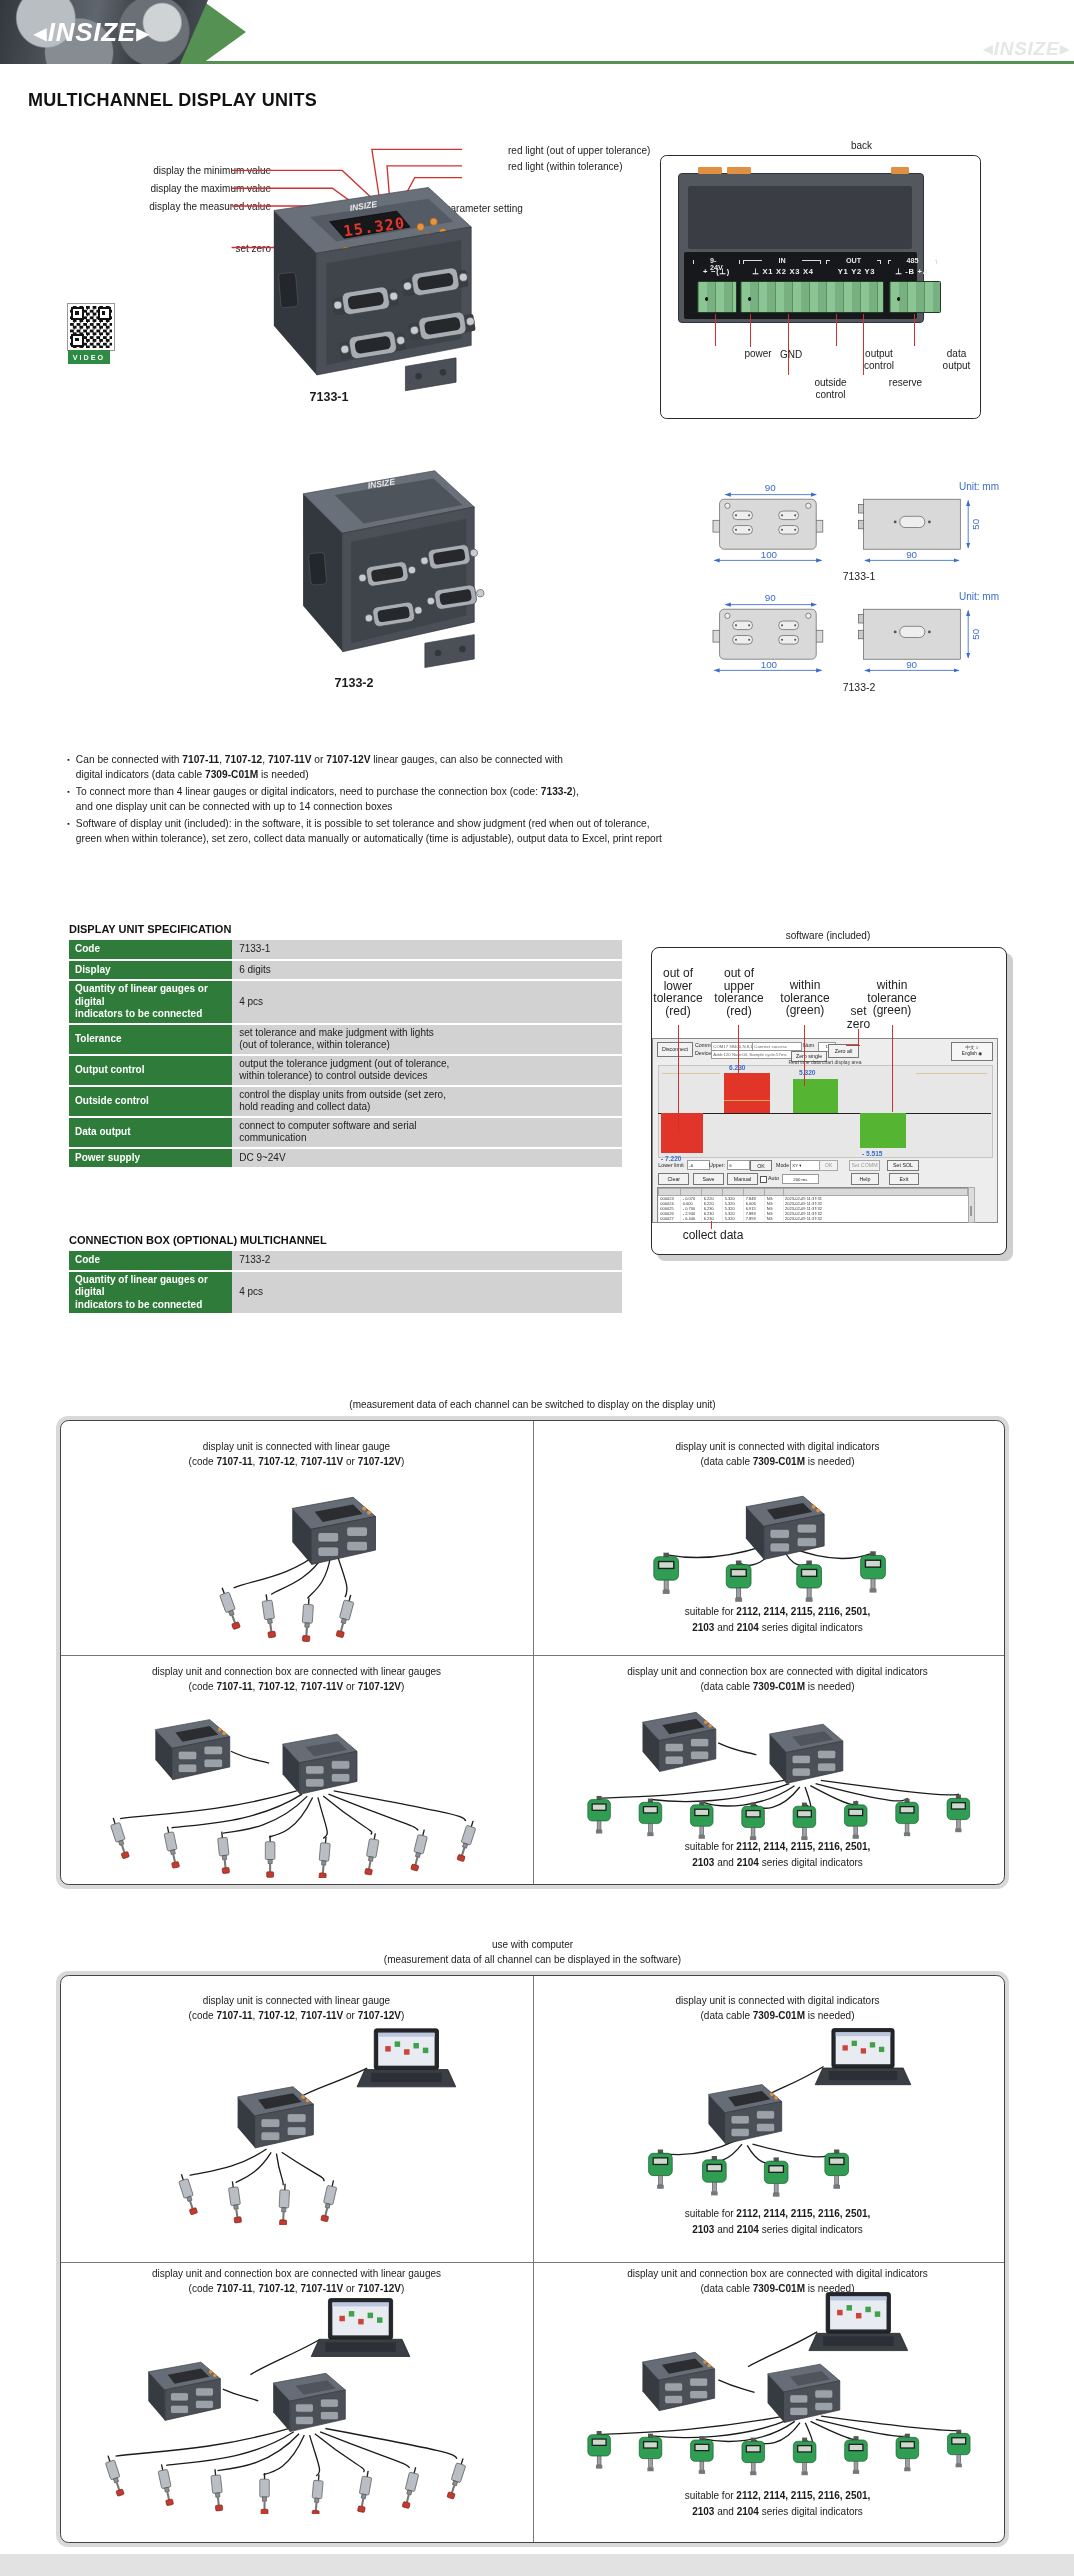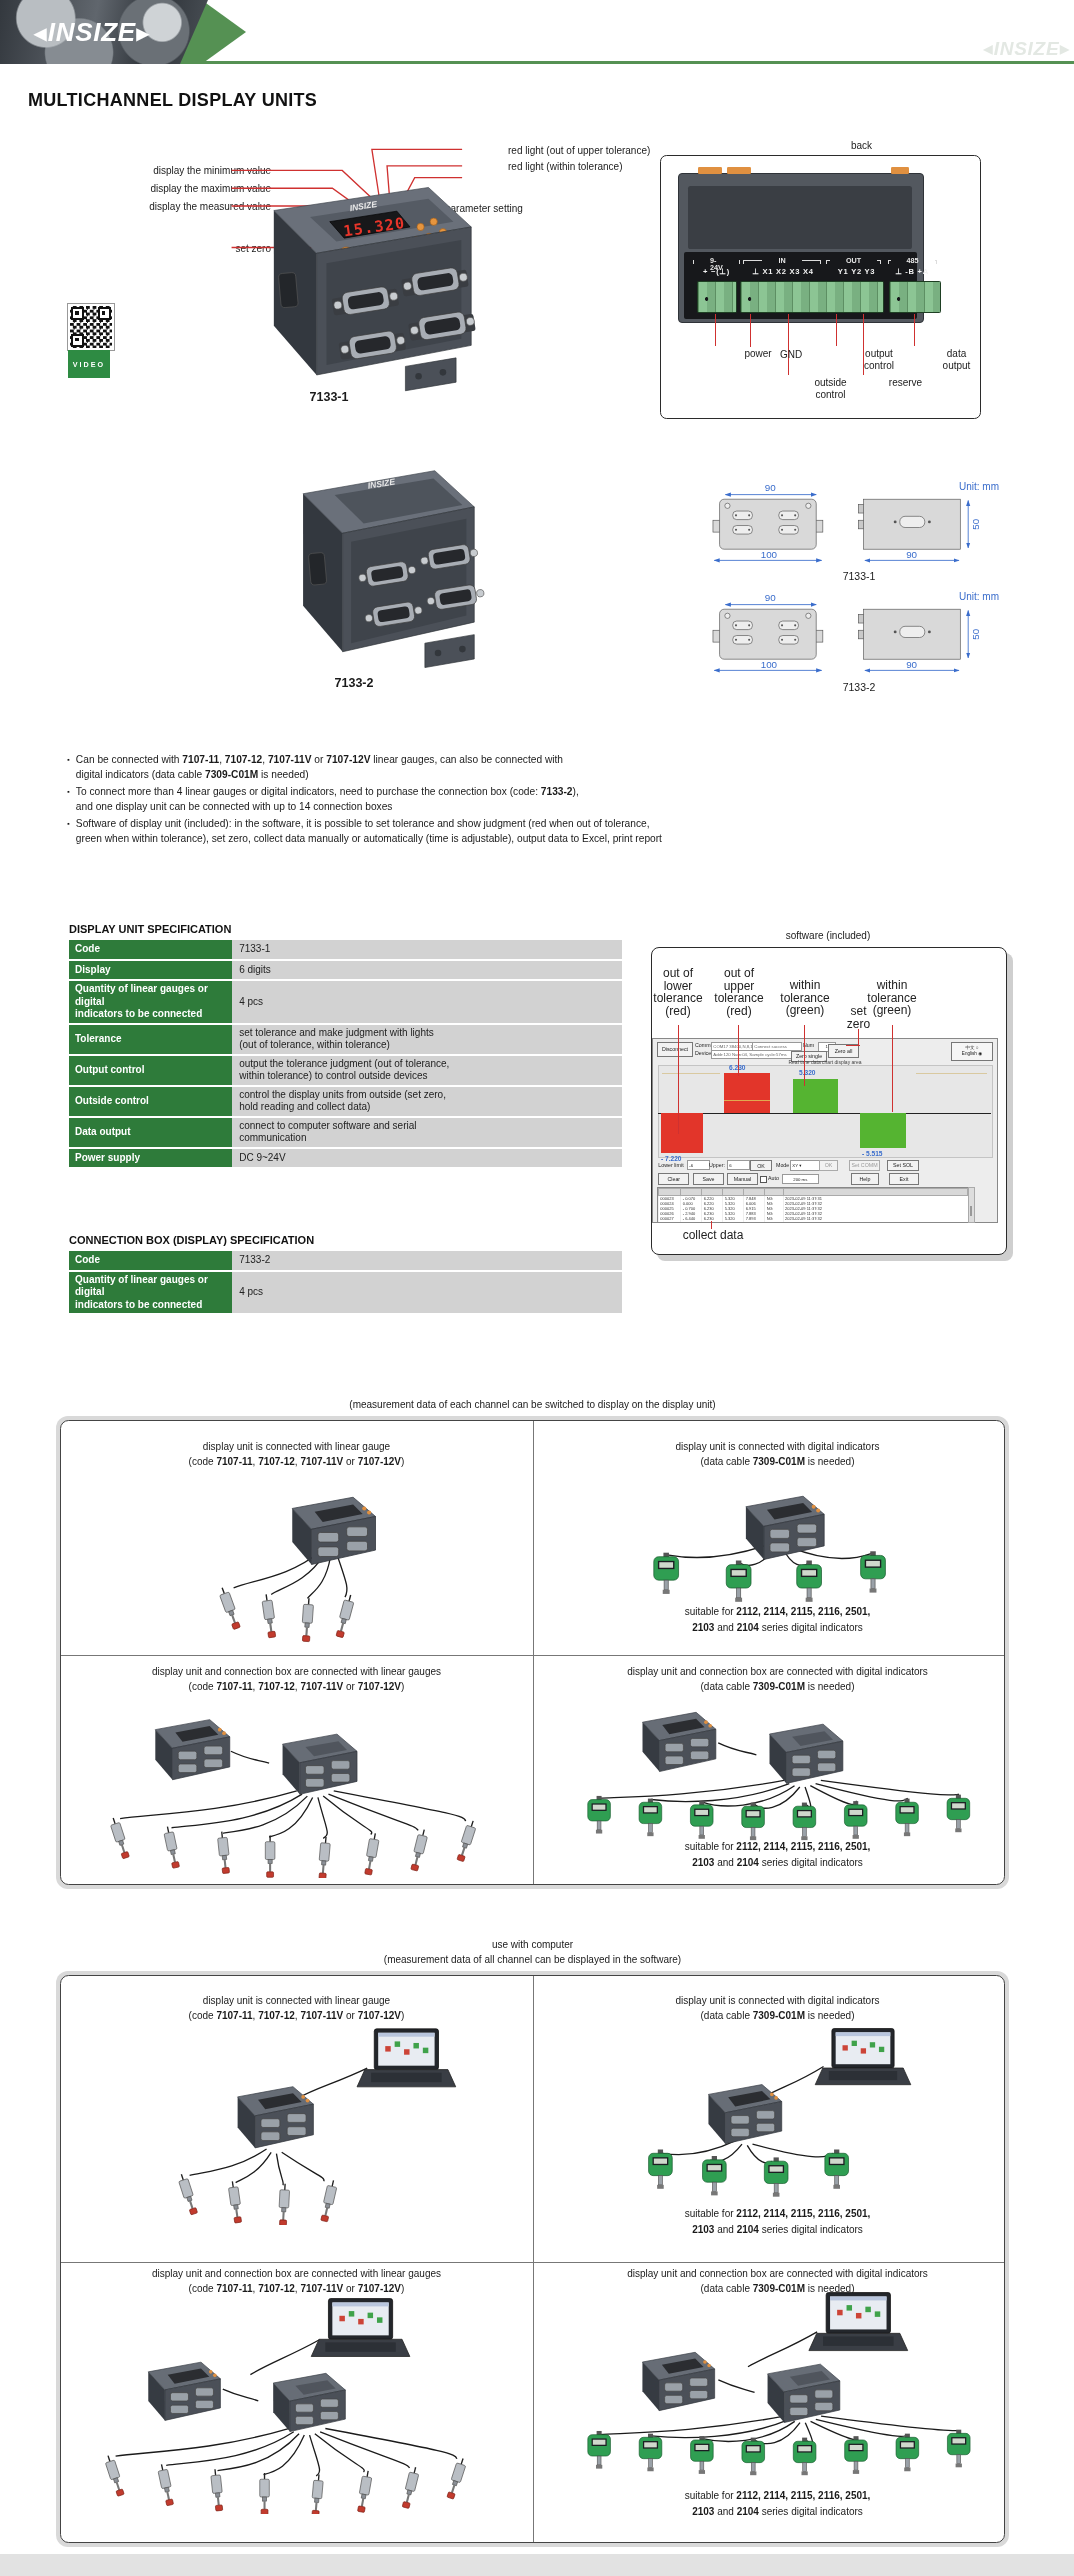--- a/index.html
+++ b/index.html
@@ -225,21 +225,21 @@
     <polygon points="295,332 372,319 372,356 295,369" fill="#4b5058" stroke="#2e3237"></polygon>
     <circle cx="315" cy="347" r="5" fill="#33373c"></circle>
     <circle cx="352" cy="341" r="5" fill="#33373c"></circle>
   </svg>
 
   <div class="abs qr" style="left:68px;top:304px;width:42px;height:42px;">
     <div class="qr-f" style="left:1.3px;top:1.3px;"></div>
     <div class="qr-f" style="right:1.3px;top:1.3px;"></div>
     <div class="qr-f" style="left:1.3px;bottom:1.3px;"></div>
   </div>
-  <div class="abs videobadge" style="left:68px;top:350px;width:42px;height:28px;">VIDEO</div>
+  <div class="abs videobadge" style="left:68px;top:350px;width:42px;height:14px;">VIDEO</div>
 
   <div class="abs capt" style="left:283px;top:390px;width:92px;">7133-1</div>
 
   <div class="abs annlbl ctr" style="left:790px;top:140px;width:59px;">back</div>
   <div class="abs" style="left:660px;top:155px;width:319px;height:262px;border:1.3px solid #2b2b2b;border-radius:6.6px;background:#fff;"></div>
 
   <div class="abs" style="left:678px;top:173px;width:244px;height:148px;background:#53585f;border:0.7px solid #2f3338;border-radius:4px;"></div>
   <div class="abs" style="left:698px;top:167px;width:24px;height:7.2px;background:#e09040;border-radius:1.3px;"></div>
   <div class="abs" style="left:727px;top:167px;width:24px;height:7.2px;background:#e09040;border-radius:1.3px;"></div>
   <div class="abs" style="left:891px;top:167px;width:18.4px;height:7.2px;background:#e09040;border-radius:1.3px;"></div>
@@ -465,21 +465,21 @@
       <div class="srow">
       <div class="sl">Data output</div>
       <div class="sv">connect to computer software and serial
 communication</div>
     </div>
       <div class="srow">
       <div class="sl">Power supply</div>
       <div class="sv">DC 9~24V</div>
     </div>
     </div>
-  <div class="abs spec-h" style="left:69px;top:1234px;">CONNECTION BOX (DISPLAY) SPECIFICATION</div>
+  <div class="abs spec-h" style="left:69px;top:1234px;">CONNECTION BOX (OPTIONAL) MULTICHANNEL</div>
   <div class="abs spec" style="left:69px;top:1251px;">
       <div class="srow">
       <div class="sl">Code</div>
       <div class="sv">7133-2</div>
     </div>
       <div class="srow">
       <div class="sl">Quantity of linear gauges or digital
 indicators to be connected</div>
       <div class="sv">4 pcs</div>
     </div>

